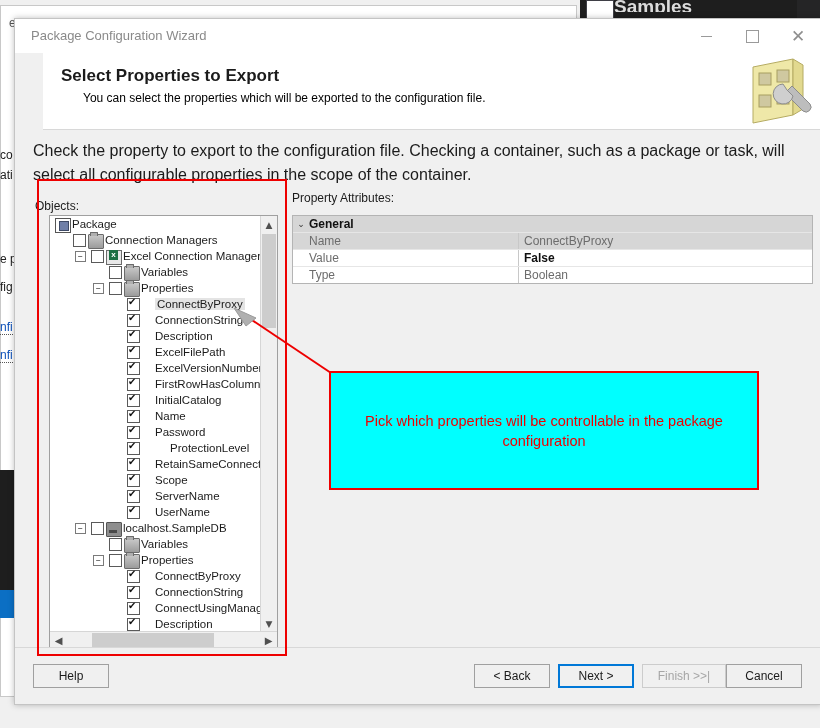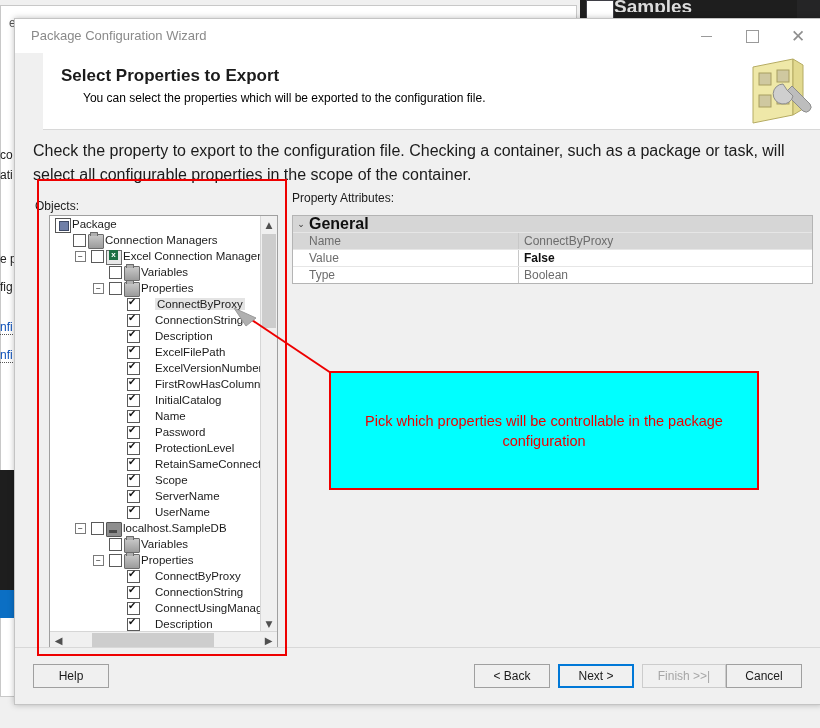--- a/index.html
+++ b/index.html
@@ -233,21 +233,21 @@
   }
   .grid-header-row {
     position: relative; height: 16px; background: #d6d6d6;
     display: flex; align-items: center;
   }
   .grid-header-row .chev {
     width: 16px; text-align: center; font-size: 9px; color: #333;
     font-family: "DejaVu Sans", sans-serif;
   }
   .grid-header-row .ghtext {
-    font-size: 16px; font-weight: bold; color: #101010;
+    font-size: 12px; font-weight: bold; color: #101010;
   }
   .grid-row {
     position: relative; height: 16px; display: flex; align-items: center;
     border-top: 1px solid #e6e6e6;
   }
   .grid-row.gray { background: #d6d6d6; }
   .grid-row .gname {
     width: 226px; padding-left: 16px; font-size: 12px; color: #6c6c6c;
     border-right: 1px solid #c8c8c8; box-sizing: border-box; height: 16px;
     line-height: 16px;
@@ -425,21 +425,21 @@
           <div class="tree-row">
             <div class="cbx checked" style="left: 77px;"></div>
             <div class="tlabel" style="left: 105px;">Name</div>
           </div>
           <div class="tree-row">
             <div class="cbx checked" style="left: 77px;"></div>
             <div class="tlabel" style="left: 105px;">Password</div>
           </div>
           <div class="tree-row">
             <div class="cbx checked" style="left: 77px;"></div>
-            <div class="tlabel" style="left: 105px;">ProtectionLevel</div>
+            <div class="tlabel" style="left: 120px;">ProtectionLevel</div>
           </div>
           <div class="tree-row">
             <div class="cbx checked" style="left: 77px;"></div>
             <div class="tlabel" style="left: 105px;">RetainSameConnection</div>
           </div>
           <div class="tree-row">
             <div class="cbx checked" style="left: 77px;"></div>
             <div class="tlabel" style="left: 105px;">Scope</div>
           </div>
           <div class="tree-row">

